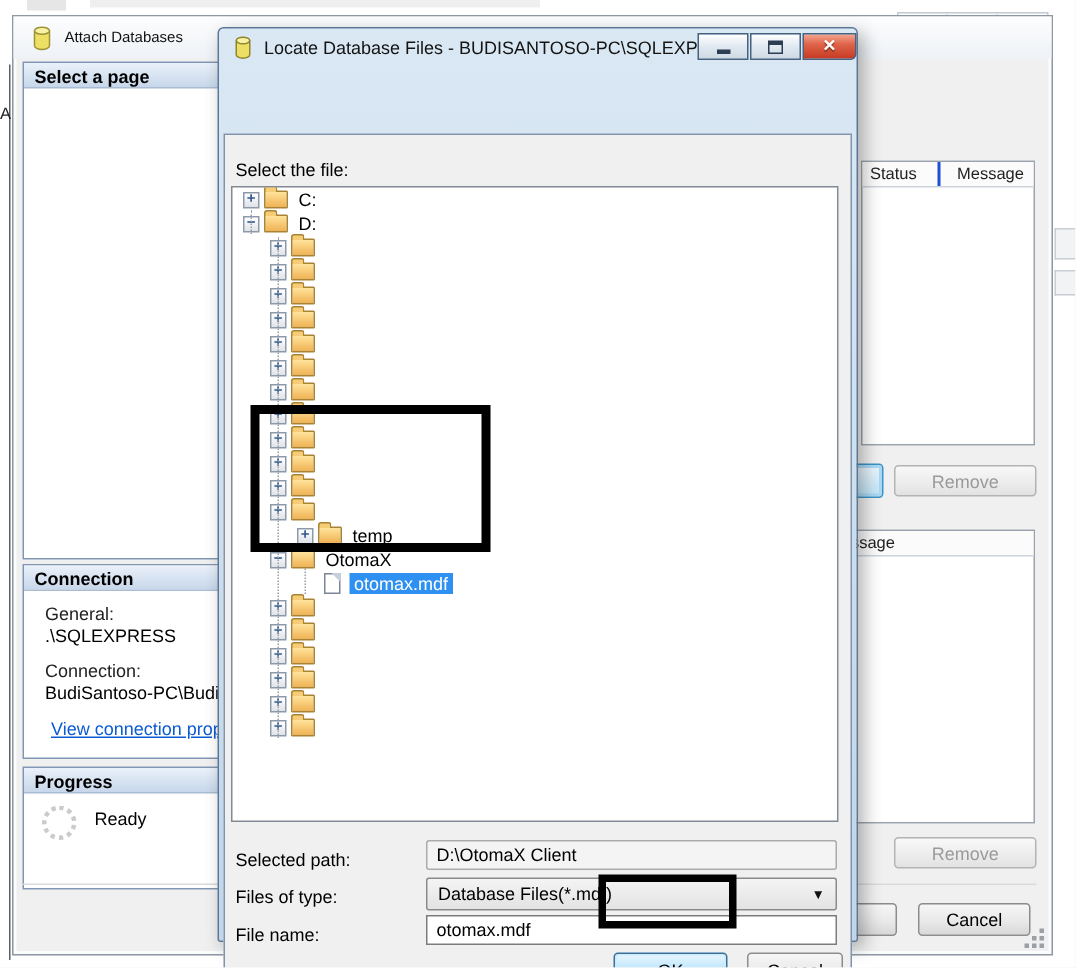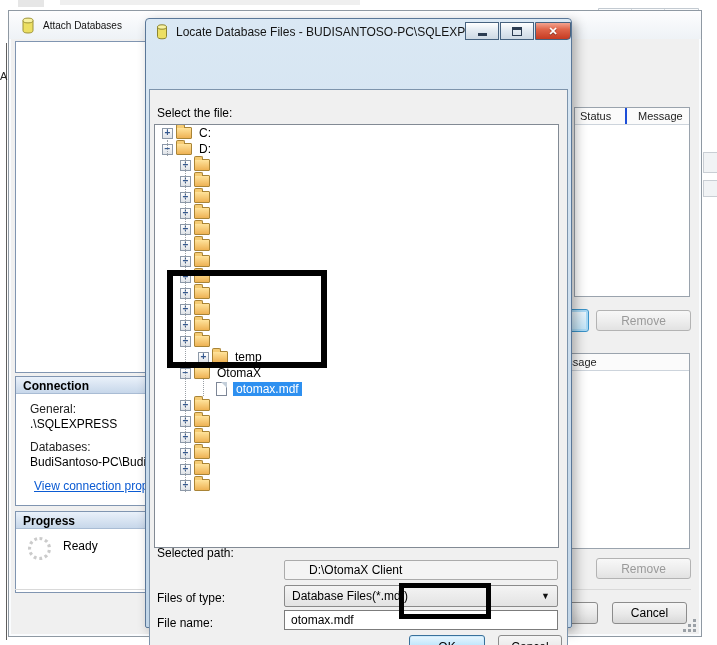--- a/index.html
+++ b/index.html
@@ -95,21 +95,21 @@
            background:#fff; border:1px solid #7d8696; vertical-align:middle; }
   .dicon::before { content:""; position:absolute; right:-1px; top:-1px; width:0; height:0;
                    border:3px solid; border-color:#c4cfda transparent transparent #c4cfda;
                    transform:rotate(90deg); }
   .tlabel { padding:0 3px; }
   .tlabel.sel { background:#2e90f0; color:#fff; }
   .vline { border-left:1px dotted #9aa0a6; width:1px; }
 
   .fld-label { font-size:12px; color:#000; }
   .fld-read { background:#f4f4f4; border:1px solid #ababab; border-radius:2px;
-              padding:2px 24px; font-size:12px; }
+              padding:2px 6px; font-size:12px; }
   .dropdown { background:linear-gradient(#f4f4f4,#e3e3e3); border:1px solid #8a8a8a; border-radius:2px;
               display:flex; align-items:center; justify-content:space-between; padding:0 7px; font-size:12px; }
   .dd-arrow { font-size:9px; color:#111; }
   .txt-input { width:100%; height:100%; border:1px solid #7c7c7c; background:#fff; padding:0 6px;
                font-size:12px; font-family:"Liberation Sans",sans-serif; }
 
   
   .annot { border:6px solid #000; background:transparent; }
   .annot.thin { border-width:5px; }
 </style>
@@ -141,27 +141,28 @@
 
     <div class="abs aw-title">
       <svg width="14" height="17" viewBox="0 0 14 17">
         <path d="M2 3.5 v10 a5 2.5 0 0 0 10 0 v-10" fill="#ecdf63" stroke="#9d9336"></path>
         <ellipse cx="7" cy="3.5" rx="5" ry="2.4" fill="#f8f2a2" stroke="#9d9336"></ellipse>
       </svg>
       <span class="aw-title-text">Attach Databases</span>
     </div>
 
     <div class="abs panel" style="left:6px;top:30px;width:160px;height:332px;">
+      <div class="panel-header">Select a page</div>
     </div>
 
     <div class="abs panel" style="left:6px;top:365px;width:160px;height:130px;">
       <div class="panel-header">Connection</div>
       <div style="padding:8px 0 0 14px;" class="conn-label">General:</div>
       <div style="padding:1px 0 0 14px;white-space:nowrap;">.\SQLEXPRESS</div>
-      <div style="padding:9px 0 0 14px;" class="conn-label">Databases:</div>
+      <div style="padding:9px 0 0 14px;" class="conn-label">Connection:</div>
       <div style="padding:1px 0 0 14px;white-space:nowrap;">BudiSantoso-PC\Budi Sa</div>
       <div class="pg-row" style="padding-left:12px;padding-top:10px;white-space:nowrap;">
         <svg width="17" height="14" viewBox="0 0 17 14">
           <rect x="1" y="1" width="9" height="7" fill="#cfe3f7" stroke="#3c6ea5"></rect>
           <rect x="5.5" y="4" width="9" height="7" fill="#e9f2fb" stroke="#3c6ea5"></rect>
           <polygon points="10,13.5 16.5,13.5 13.5,9.5" fill="#3fae49"></polygon>
         </svg>
         <span class="link">View connection properties</span>
       </div>
     </div>
@@ -245,21 +246,21 @@
           <div class="trow" style="padding-left: 25px;"><span class="expbox">−</span><span class="ficon"></span><span class="tlabel">OtomaX</span></div>
           <div class="trow" style="padding-left: 43px;"><span class="expspacer"></span><span class="dicon"></span><span class="tlabel sel">otomax.mdf</span></div>
           <div class="trow" style="padding-left: 25px;"><span class="expbox">+</span><span class="ficon"></span></div>
           <div class="trow" style="padding-left: 25px;"><span class="expbox">+</span><span class="ficon"></span></div>
           <div class="trow" style="padding-left: 25px;"><span class="expbox">+</span><span class="ficon"></span></div>
           <div class="trow" style="padding-left: 25px;"><span class="expbox">+</span><span class="ficon"></span></div>
           <div class="trow" style="padding-left: 25px;"><span class="expbox">+</span><span class="ficon"></span></div>
           <div class="trow" style="padding-left: 25px;"><span class="expbox">+</span><span class="ficon"></span></div>
         </div>
 
-      <div class="abs fld-label" style="left:7px;top:456px;text-align:center;">Selected path:</div>
+      <div class="abs fld-label" style="left:7px;top:476px;text-align:center;">Selected path:</div>
       <div class="abs fld-read" style="left:134px;top:470px;width:274px;height:20px;">D:\OtomaX Client</div>
 
       <div class="abs fld-label" style="left:7px;top:501px;">Files of type:</div>
       <div class="abs dropdown" style="left:134px;top:495px;width:274px;height:22px;">
         <span>Database Files(*.mdf)</span>
         <span class="dd-arrow">▼</span>
       </div>
 
       <div class="abs fld-label" style="left:7px;top:526px;">File name:</div>
       <div class="abs" style="left:134px;top:520px;width:274px;height:20px;">

